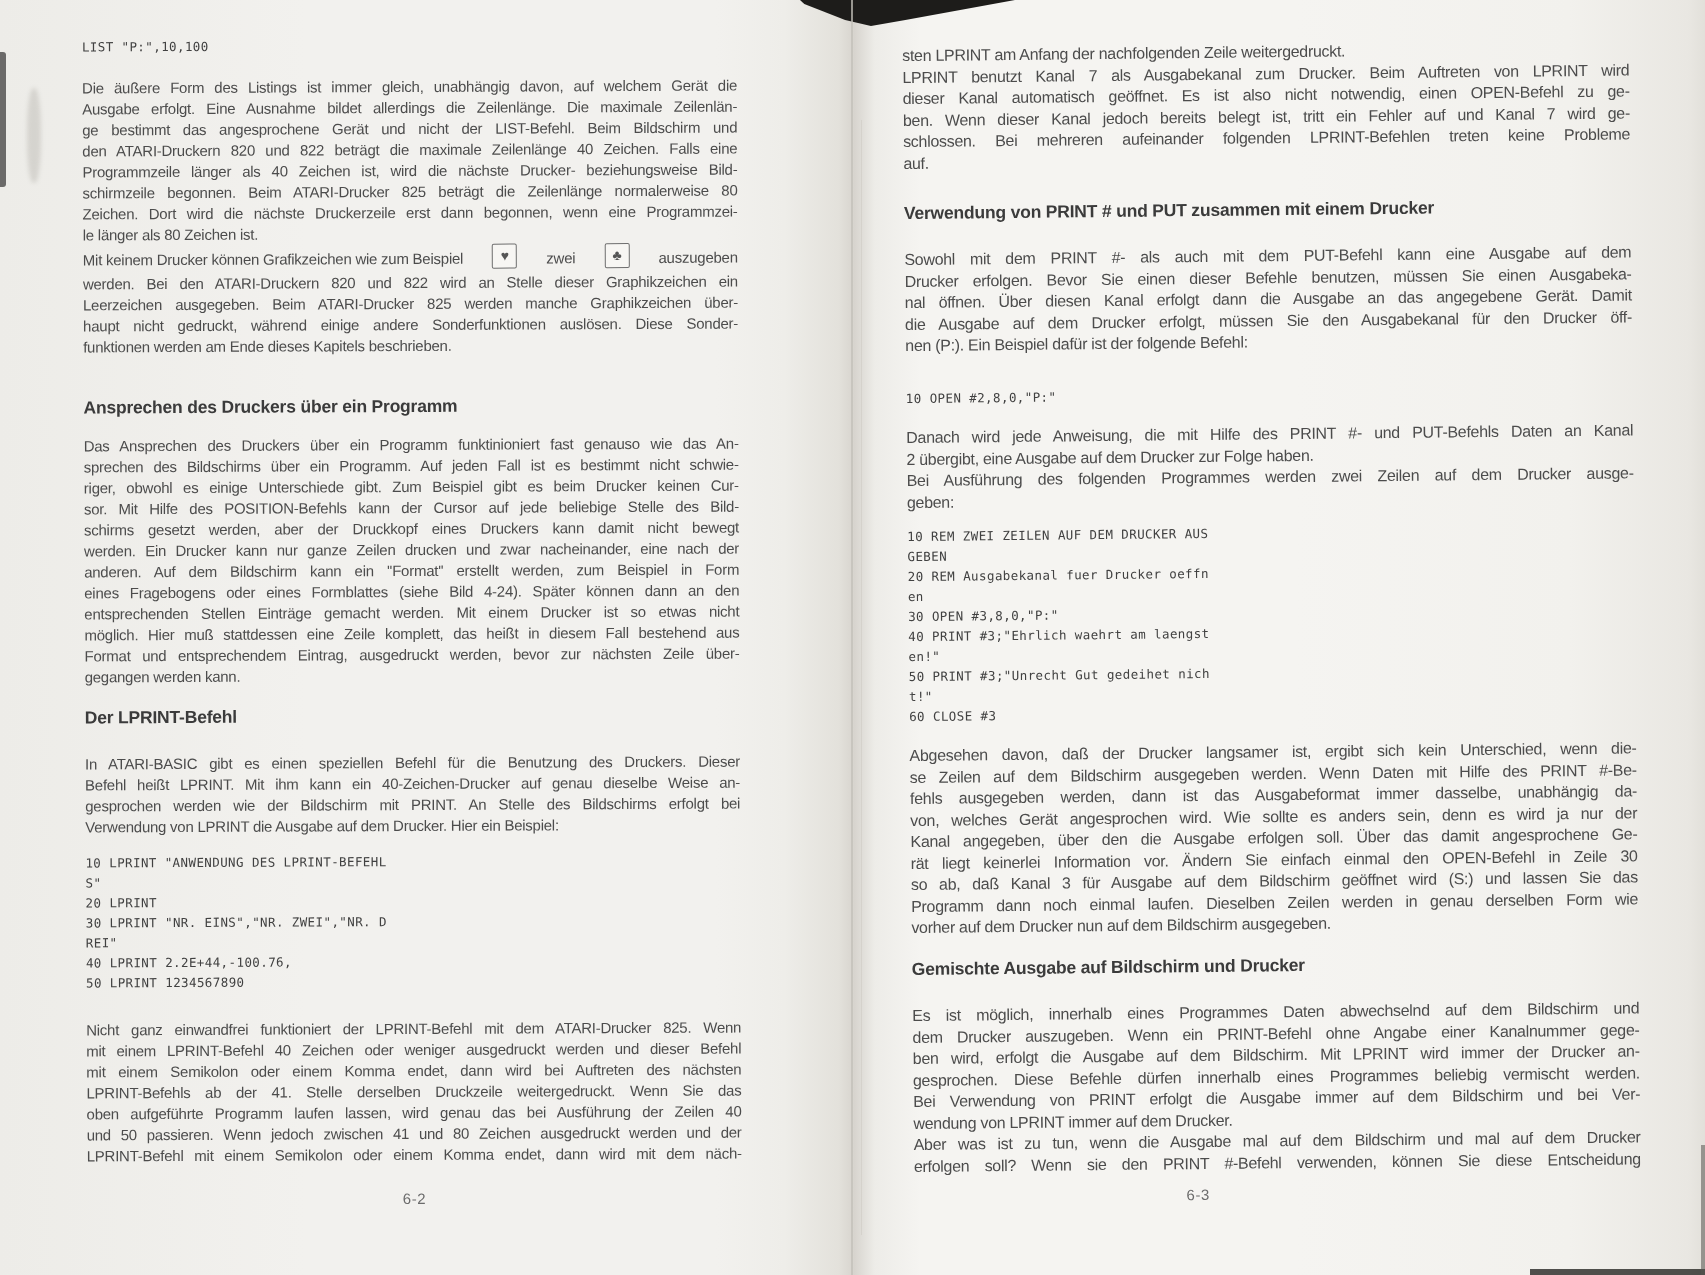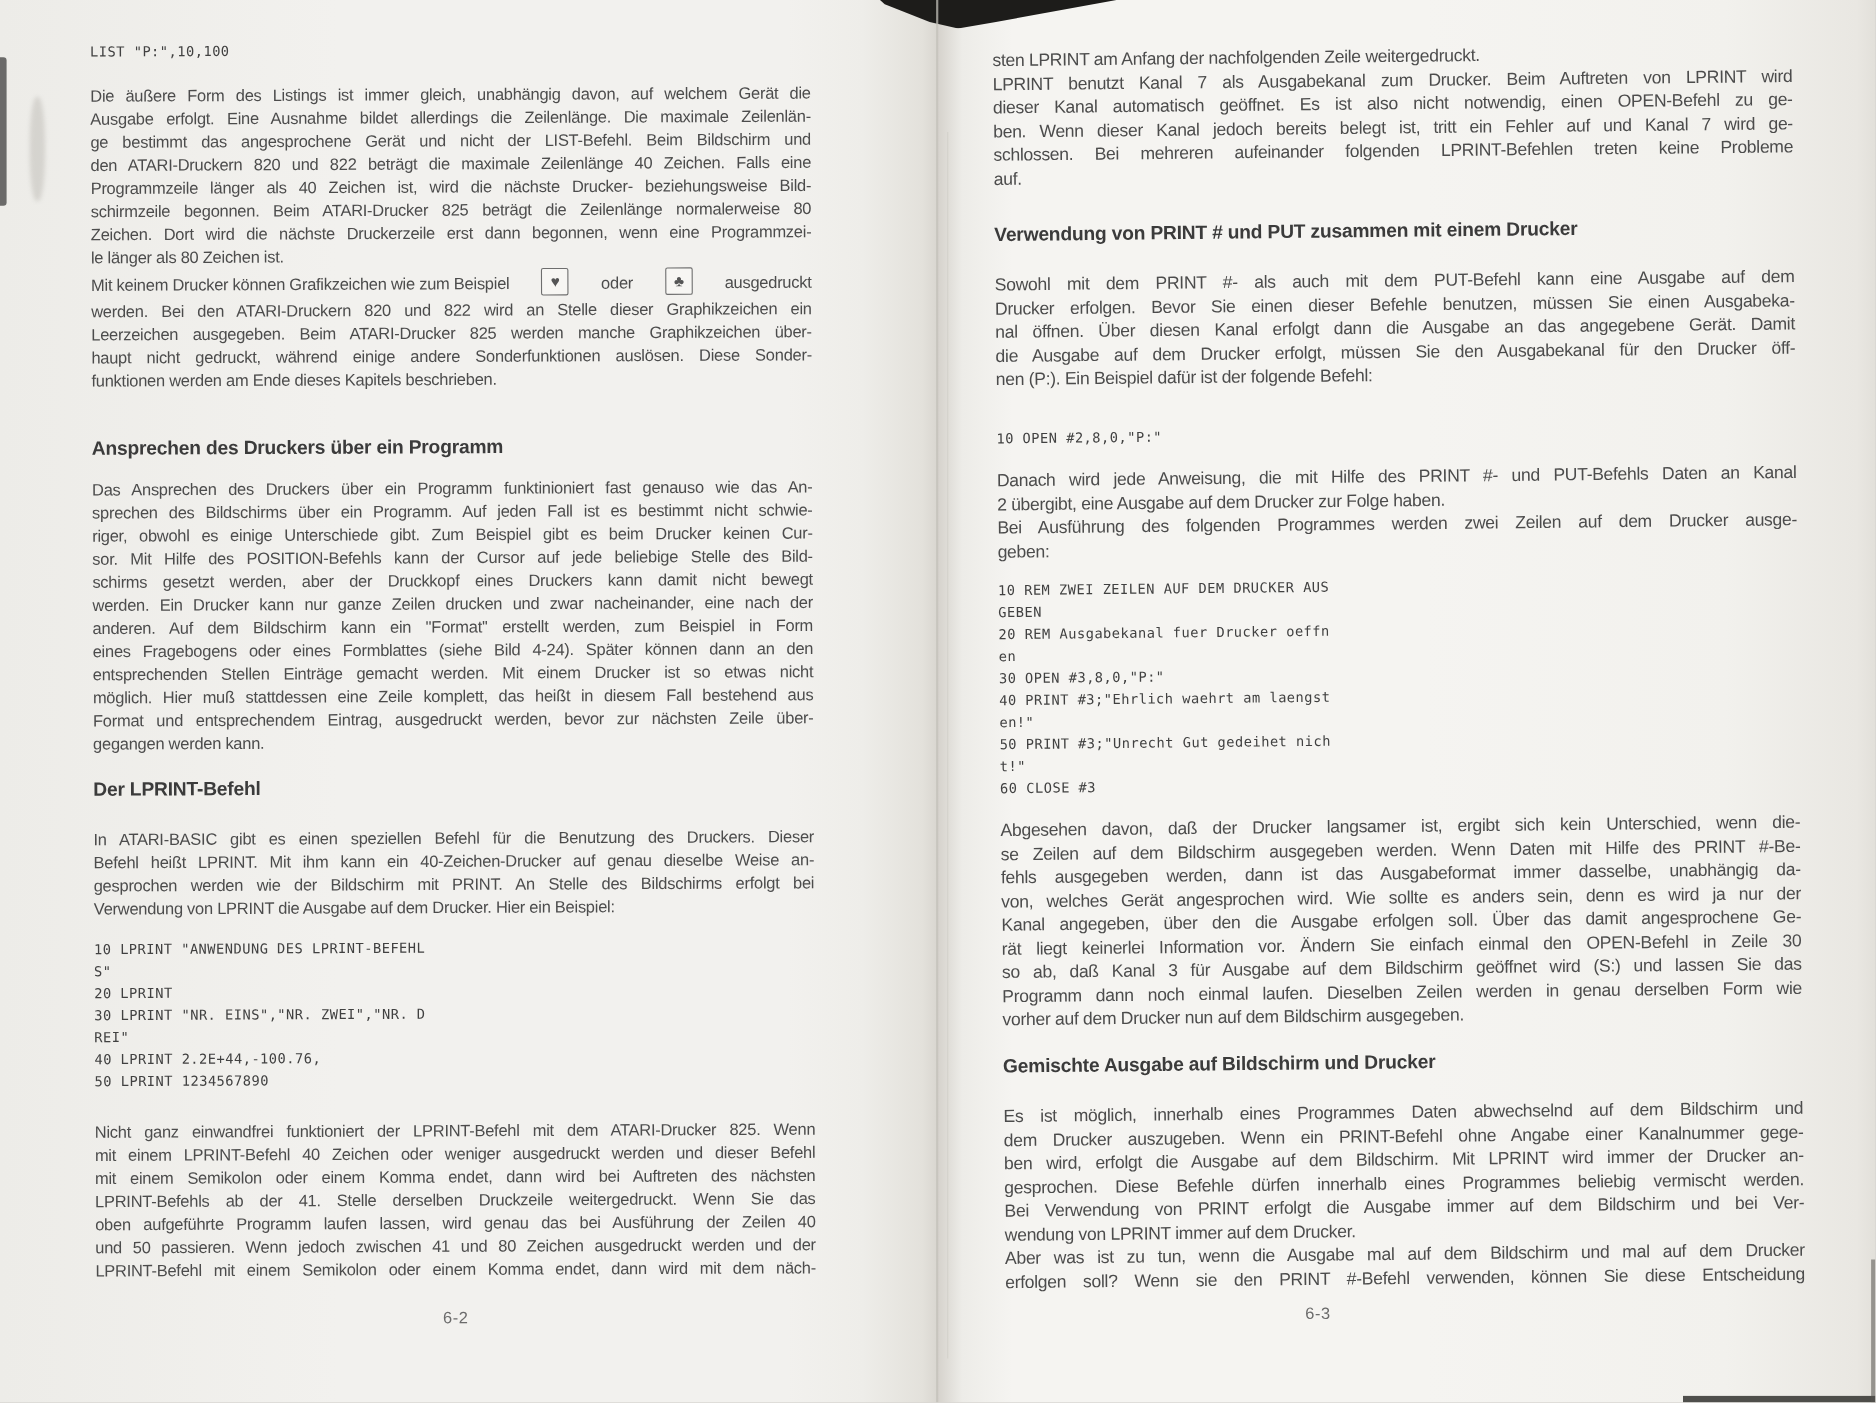--- a/index.html
+++ b/index.html
@@ -80,23 +80,23 @@
         <div class="ln j">den ATARI-Druckern 820 und 822 beträgt die maximale Zeilenlänge 40 Zeichen. Falls eine</div>
         <div class="ln j">Programmzeile länger als 40 Zeichen ist, wird die nächste Drucker- beziehungsweise Bild-</div>
         <div class="ln j">schirmzeile begonnen. Beim ATARI-Drucker 825 beträgt die Zeilenlänge normalerweise 80</div>
         <div class="ln j">Zeichen. Dort wird die nächste Druckerzeile erst dann begonnen, wenn eine Programmzei-</div>
         <div class="ln">le länger als 80 Zeichen ist.</div>
       </div>
 
     <div class="block sym-row" style="top:245px">
       <span>Mit keinem Drucker können Grafikzeichen wie zum Beispiel</span>
       <span class="sym-box">♥</span>
-      <span>oder</span>
+      <span>zwei</span>
       <span class="sym-box">♣</span>
-      <span>ausgedruckt</span>
+      <span>auszugeben</span>
     </div>
 
     <div class="block para" style="top:272px">
         <div class="ln j">werden. Bei den ATARI-Druckern 820 und 822 wird an Stelle dieser Graphikzeichen ein</div>
         <div class="ln j">Leerzeichen ausgegeben. Beim ATARI-Drucker 825 werden manche Graphikzeichen über-</div>
         <div class="ln j">haupt nicht gedruckt, während einige andere Sonderfunktionen auslösen. Diese Sonder-</div>
         <div class="ln">funktionen werden am Ende dieses Kapitels beschrieben.</div>
       </div>
 
     <div class="block heading" style="top:396px">Ansprechen des Druckers über ein Programm</div>

